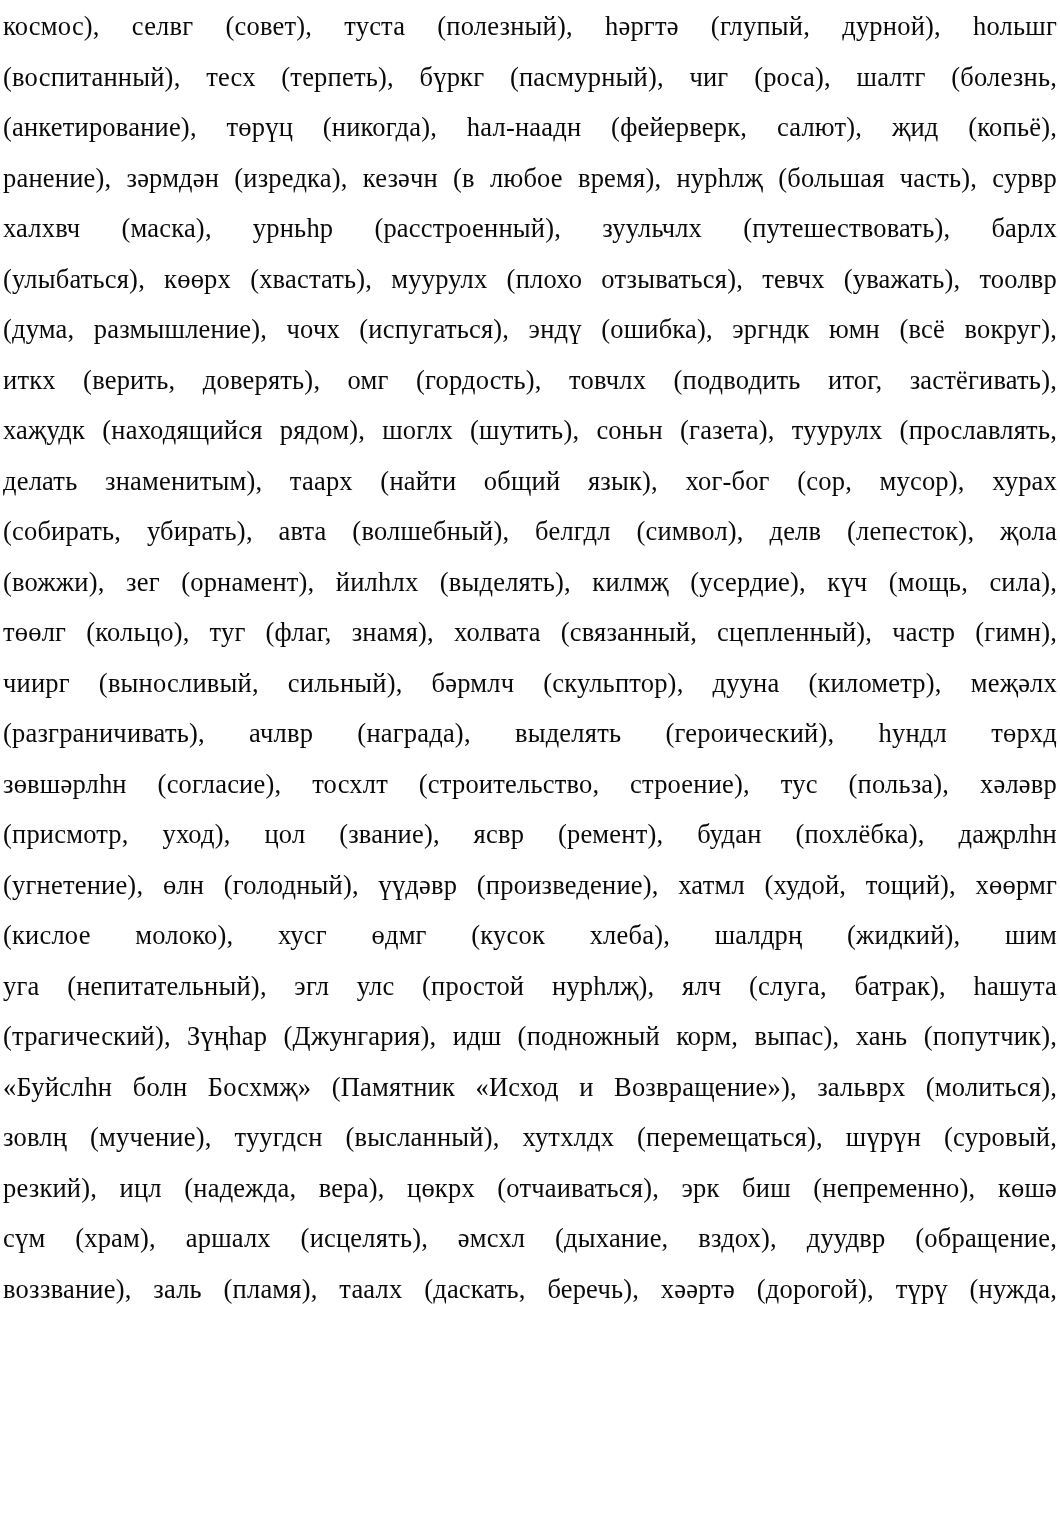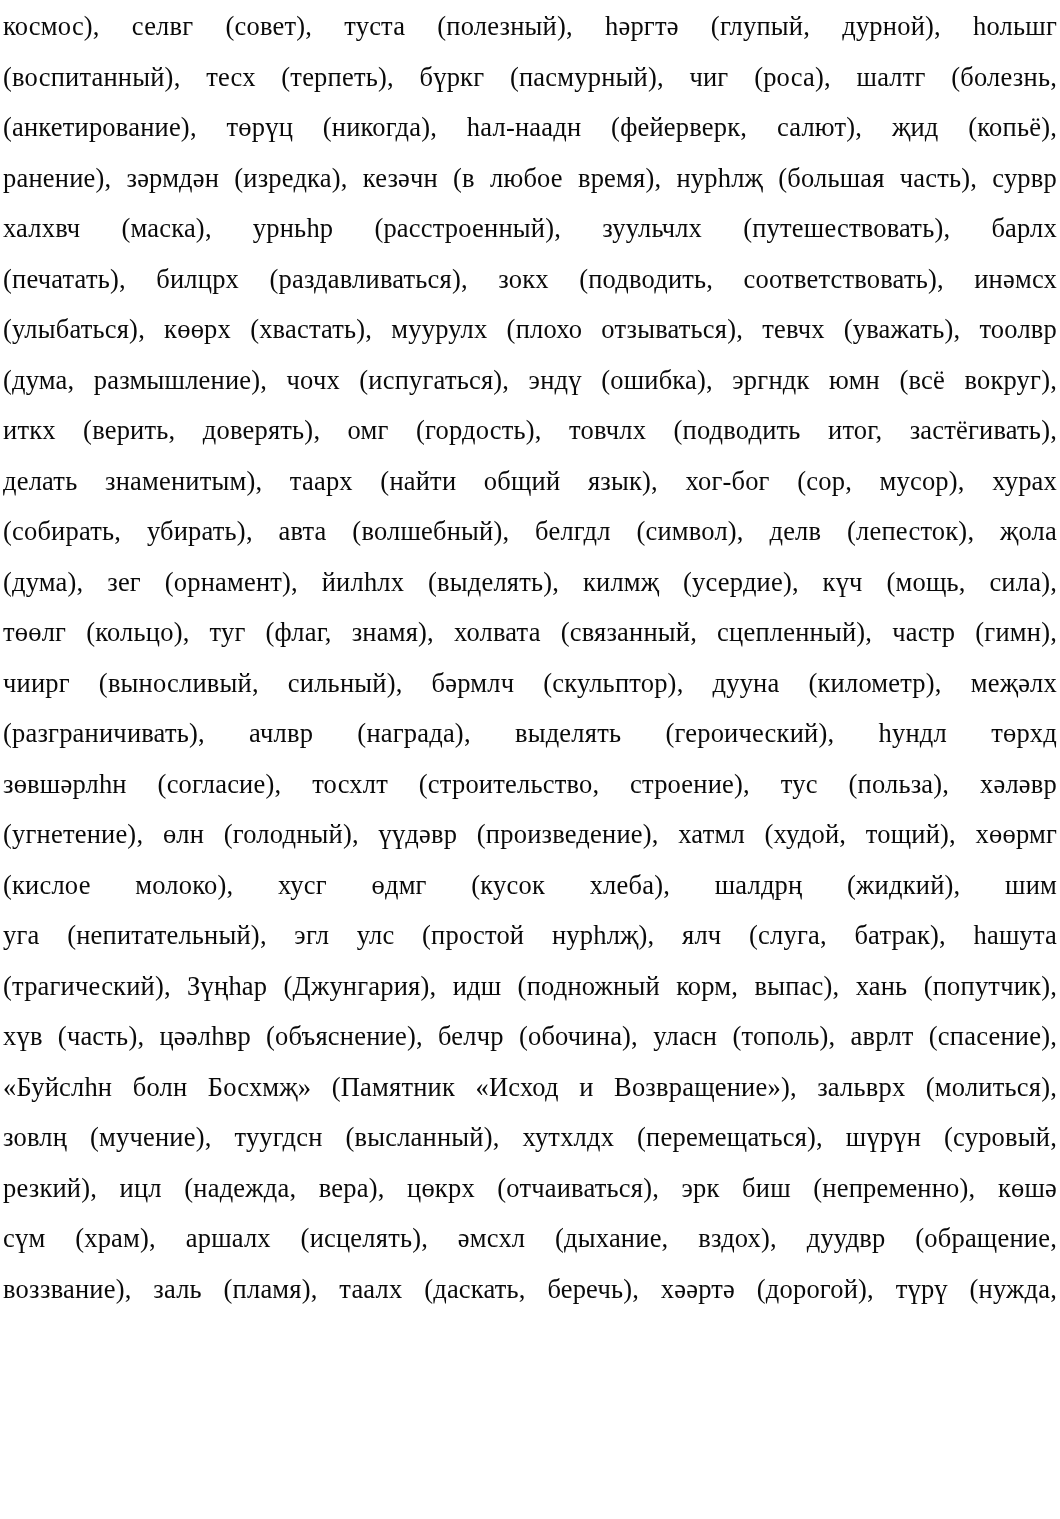--- a/index.html
+++ b/index.html
@@ -34,34 +34,34 @@
 </style>
 </head>
 <body>
 
 <div class="page">
   <div class="text-line">космос), селвг (совет), туста (полезный), һәргтә (глупый, дурной), һольшг</div>
   <div class="text-line">(воспитанный), тесх (терпеть), бүркг (пасмурный), чиг (роса), шалтг (болезнь,</div>
   <div class="text-line">(анкетирование), төрүц (никогда), һал-наадн (фейерверк, салют), җид (копьё),</div>
   <div class="text-line">ранение), зәрмдән (изредка), кезәчн (в любое время), нурһлҗ (большая часть), сурвр</div>
   <div class="text-line">халхвч (маска), урньһр (расстроенный), зуульчлх (путешествовать), барлх</div>
-  <div class="text-line">(печатать), билцрх (раздавливаться), зокх (подводить, соответствовать), инәмсх</div>
   <div class="text-line">(улыбаться), көөрх (хвастать), муурулх (плохо отзываться), тевчх (уважать), тоолвр</div>
   <div class="text-line">(дума, размышление), чочх (испугаться), эндү (ошибка), эргндк юмн (всё вокруг),</div>
   <div class="text-line">иткх (верить, доверять), омг (гордость), товчлх (подводить итог, застёгивать),</div>
+  <div class="text-line">хаҗудк (находящийся рядом), шоглх (шутить), соньн (газета), туурулх (прославлять,</div>
   <div class="text-line">делать знаменитым), таарх (найти общий язык), хог-бог (сор, мусор), хурах</div>
   <div class="text-line">(собирать, убирать), авта (волшебный), белгдл (символ), делв (лепесток), җола</div>
-  <div class="text-line">(дума), зег (орнамент), йилһлх (выделять), килмҗ (усердие), күч (мощь, сила),</div>
+  <div class="text-line">(вожжи), зег (орнамент), йилһлх (выделять), килмҗ (усердие), күч (мощь, сила),</div>
   <div class="text-line">төөлг (кольцо), туг (флаг, знамя), холвата (связанный, сцепленный), частр (гимн),</div>
   <div class="text-line">чиирг (выносливый, сильный), бәрмлч (скульптор), дууна (километр), меҗәлх</div>
   <div class="text-line">(разграничивать), ачлвр (награда), выделять (героический), һундл төрхд</div>
   <div class="text-line">зөвшәрлһн (согласие), тосхлт (строительство, строение), тус (польза), хәләвр</div>
+  <div class="text-line">(присмотр, уход), цол (звание), ясвр (ремент), будан (похлёбка), даҗрлһн</div>
   <div class="text-line">(угнетение), өлн (голодный), үүдәвр (произведение), хатмл (худой, тощий), хөөрмг</div>
   <div class="text-line">(кислое молоко), хусг өдмг (кусок хлеба), шалдрң (жидкий), шим</div>
   <div class="text-line">уга (непитательный), эгл улс (простой нурһлҗ), ялч (слуга, батрак), һашута</div>
   <div class="text-line">(трагический), Зүңһар (Джунгария), идш (подножный корм, выпас), хань (попутчик),</div>
-  <div class="text-line">хүв (часть), цәәлһвр (объяснение), белчр (обочина), уласн (тополь), аврлт (спасение),</div>
   <div class="text-line">«Буйслһн болн Босхмҗ» (Памятник «Исход и Возвращение»), зальврх (молиться),</div>
   <div class="text-line">зовлң (мучение), туугдсн (высланный), хутхлдх (перемещаться), шүрүн (суровый,</div>
   <div class="text-line">резкий), ицл (надежда, вера), цөкрх (отчаиваться), эрк биш (непременно), көшә</div>
   <div class="text-line">сүм (храм), аршалх (исцелять), әмсхл (дыхание, вздох), дуудвр (обращение,</div>
   <div class="text-line">воззвание), заль (пламя), таалх (даскать, беречь), хәәртә (дорогой), түрү (нужда,</div>
 </div>
 
 </body></html>

